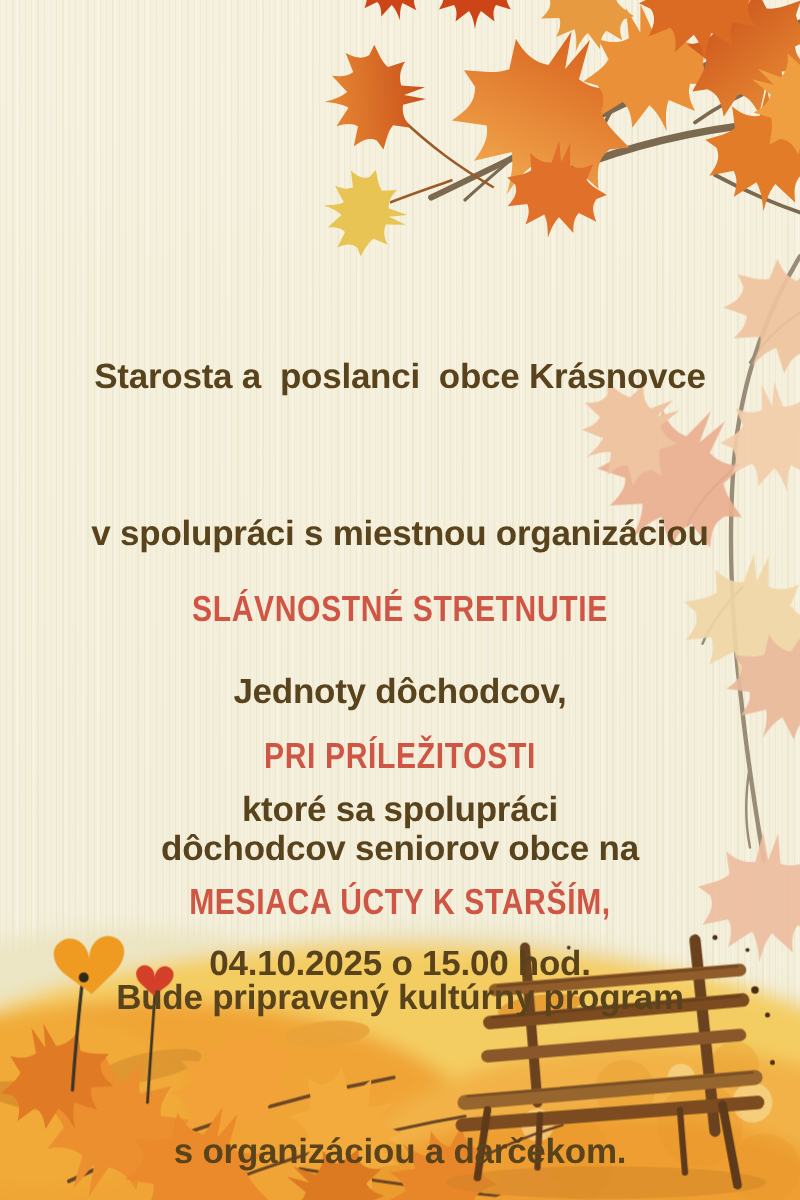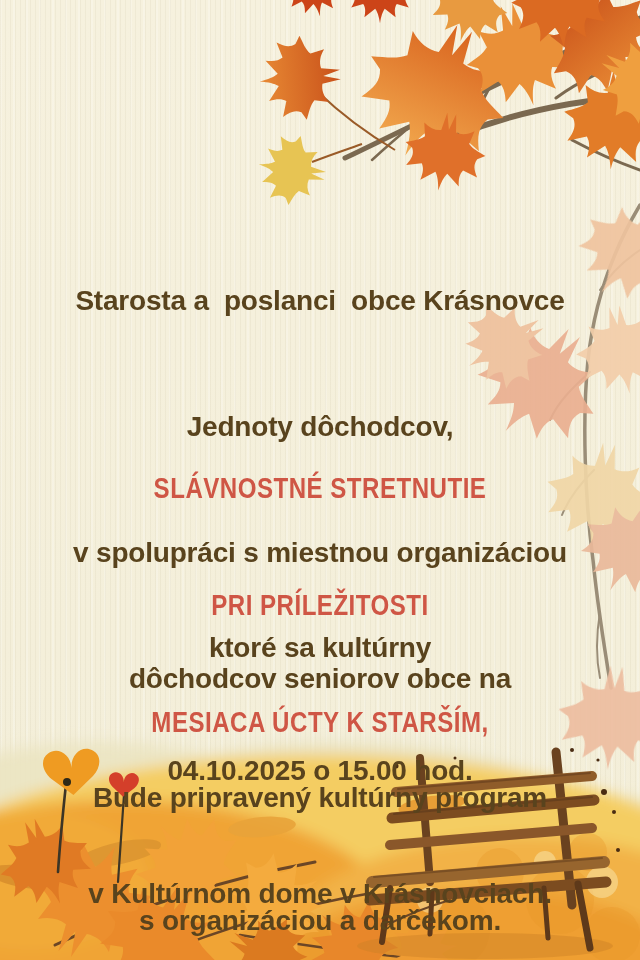--- a/index.html
+++ b/index.html
@@ -183,35 +183,34 @@
         <use href="#maple" transform="translate(505,345) rotate(240) scale(0.8)" fill="#eec09c"></use>
         <use href="#maple" transform="translate(600,495) rotate(190) scale(1.0)" fill="#f0d6a6"></use>
         <use href="#maple" transform="translate(630,548) rotate(205) scale(0.9)" fill="#eab99a"></use>
         <use href="#maple" transform="translate(612,718) rotate(185) scale(1.0)" fill="#edbda0"></use>
       </g>
     </g>
   </svg>
 
   <div class="textblock intro">
     <div>Starosta a  poslanci  obce Krásnovce</div>
+    <div>v spolupráci s miestnou organizáciou</div>
     <div>Jednoty dôchodcov,</div>
-    <div>v spolupráci s miestnou organizáciou</div>
     <div>dôchodcov seniorov obce na</div>
   </div>
 
   <div class="textblock highlight">
     <div>SLÁVNOSTNÉ STRETNUTIE</div>
     <div>PRI PRÍLEŽITOSTI</div>
     <div>MESIACA ÚCTY K STARŠÍM,</div>
   </div>
 
   <div class="textblock details">
-    <div>ktoré sa kultúrny</div>
+    <div>ktoré sa spolupráci</div>
     <div>04.10.2025 o 15.00 hod.</div>
-    <div>v Kultúrnom dome v Krásnovciach.</div>
   </div>
 
   <div class="textblock closing">
     <div>Bude pripravený kultúrny program</div>
     <div>s organizáciou a darčekom.</div>
   </div>
 
 </div>
 
 </body></html>

